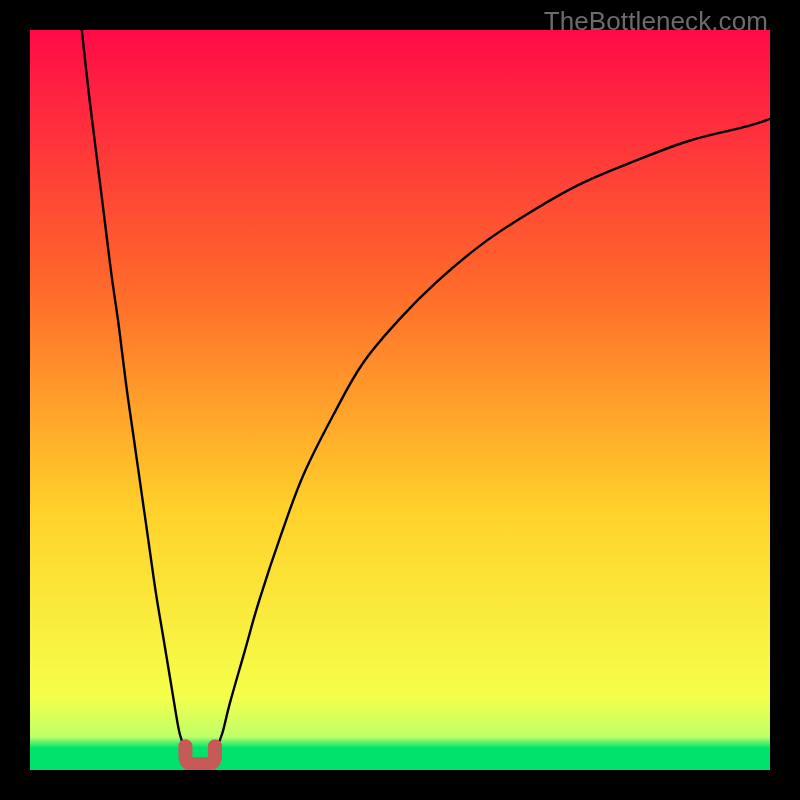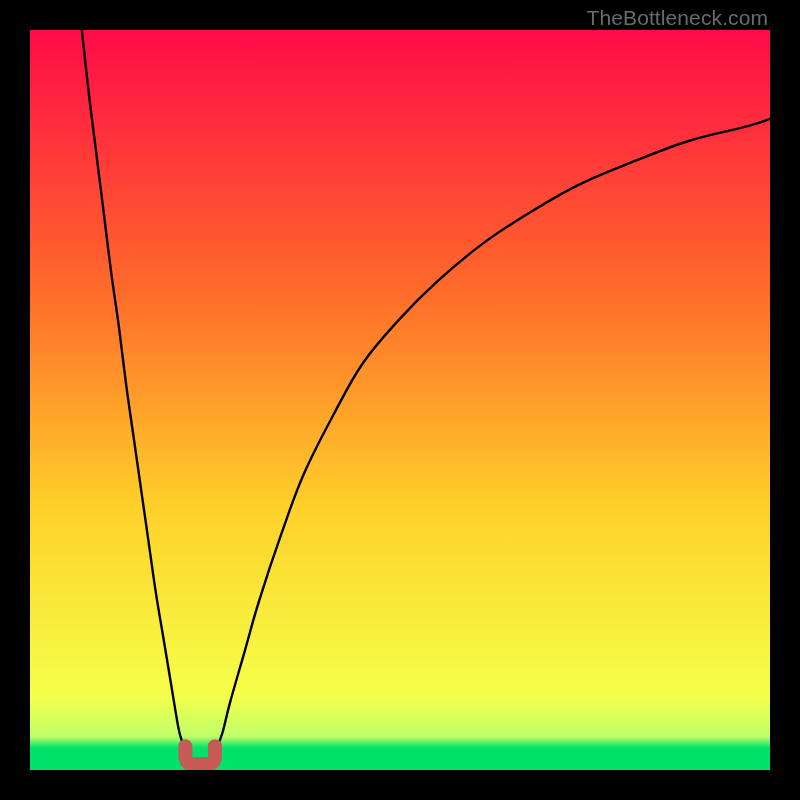--- a/index.html
+++ b/index.html
@@ -22,21 +22,21 @@
     top: 30px;
     width: 740px;
     height: 740px;
     overflow: hidden;
   }
   .watermark {
     position: absolute;
     top: 6px;
     right: 32px;
     color: #6b6b6b;
-    font-size: 21px;
+    font-size: 26px;
     font-weight: 500;
     letter-spacing: 0.1px;
     user-select: none;
   }
   svg { display: block; }
 </style>
 </head>
 <body>
 
 <div class="frame">

